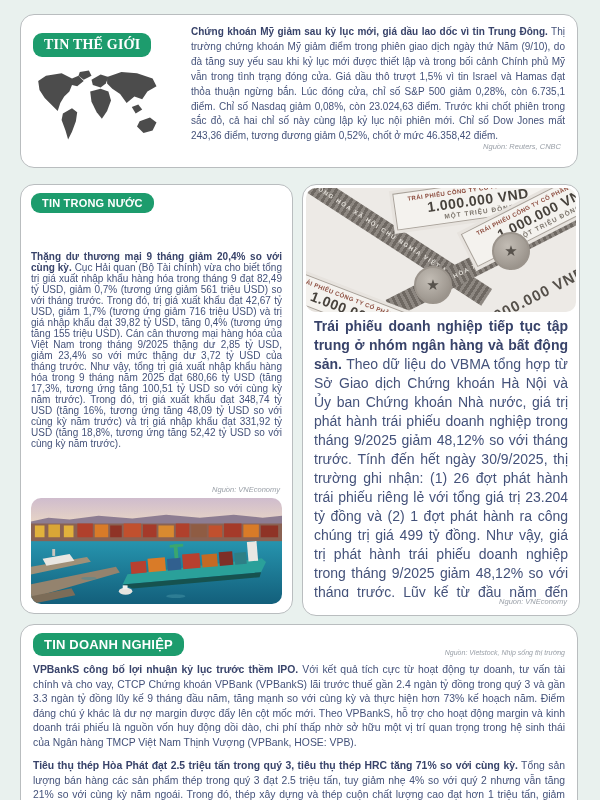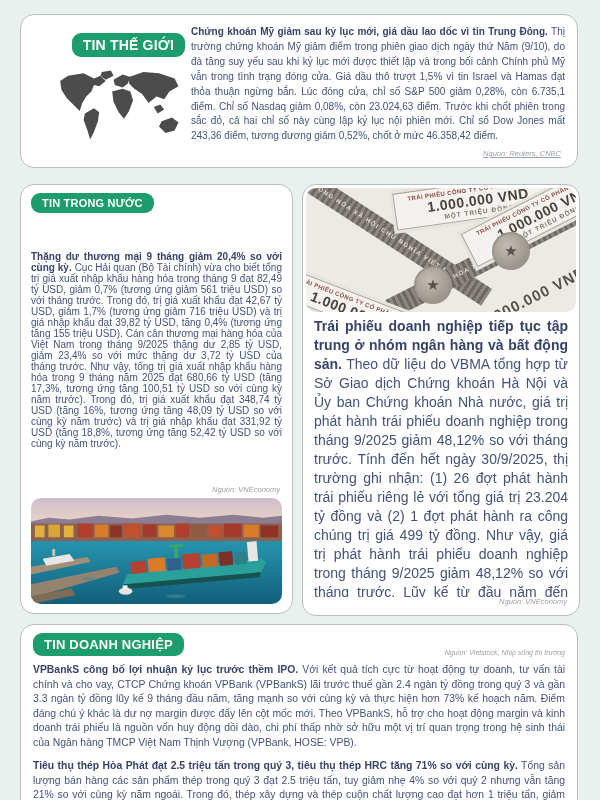--- a/index.html
+++ b/index.html
@@ -18,25 +18,25 @@
     display:inline-block;background:#1d9c6d;color:#fff;
     font-weight:bold;border-radius:9px;padding:4px 11px;
     letter-spacing:.2px;white-space:nowrap;
   }
   .body-text{color:#44527a;text-align:justify;margin:0;}
   .body-text b{color:#38436a;}
   .src{color:#9aa0a8;font-style:italic;font-size:7.5px;white-space:nowrap;}
 
   
   #card-world{left:20px;top:14px;width:558px;height:154px;display:flex;padding:10px 12px;}
-  #card-world .left-col{width:152px;flex:0 0 152px;text-align:right;}
+  #card-world .left-col{width:152px;flex:0 0 152px;text-align:left;font-family:Liberation Serif, serif;}
   #card-world .badge{font-size:14px;margin-top:8px;}
   #card-world .map-wrap{margin-top:10px;}
   #card-world .body-text{flex:1;font-size:10px;line-height:14.9px;padding-left:6px;}
-  #card-world .src{position:absolute;right:16px;bottom:9px;text-decoration:underline;}
+  #card-world .src{position:absolute;right:16px;bottom:16px;}
 
   
   #card-trade{left:20px;top:184px;width:273px;height:430px;padding:8px 10px 9px;display:flex;flex-direction:column;}
   #card-trade .badge{font-size:11px;align-self:flex-start;margin-bottom:6px;}
   #card-trade .body-text{font-size:10px;line-height:11px;flex:1;overflow:hidden;margin-top:32px;}
   #card-trade .src{text-align:right;margin:1px 2px 4px 0;}
   .photo-port{height:106px;border-radius:10px;overflow:hidden;flex:0 0 106px;}
   .photo-port svg{display:block;width:100%;height:100%;}
 
   #card-bonds{left:302px;top:184px;width:278px;height:432px;padding:3px;display:flex;flex-direction:column;}

